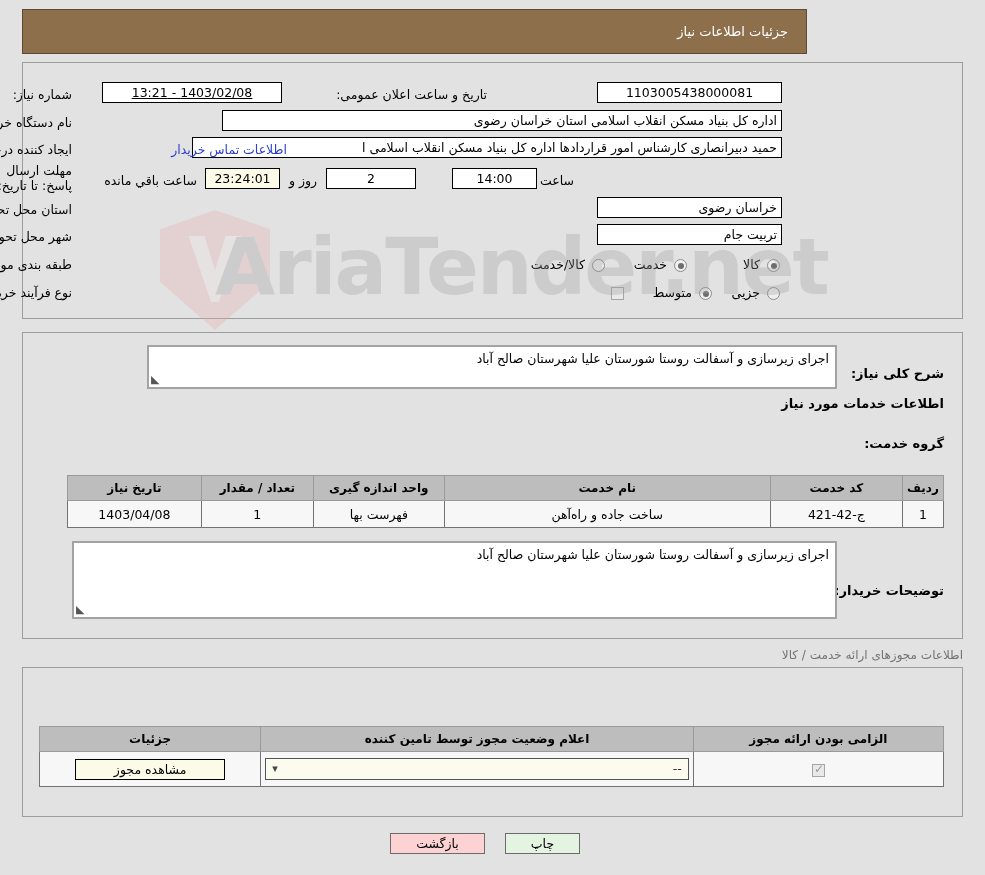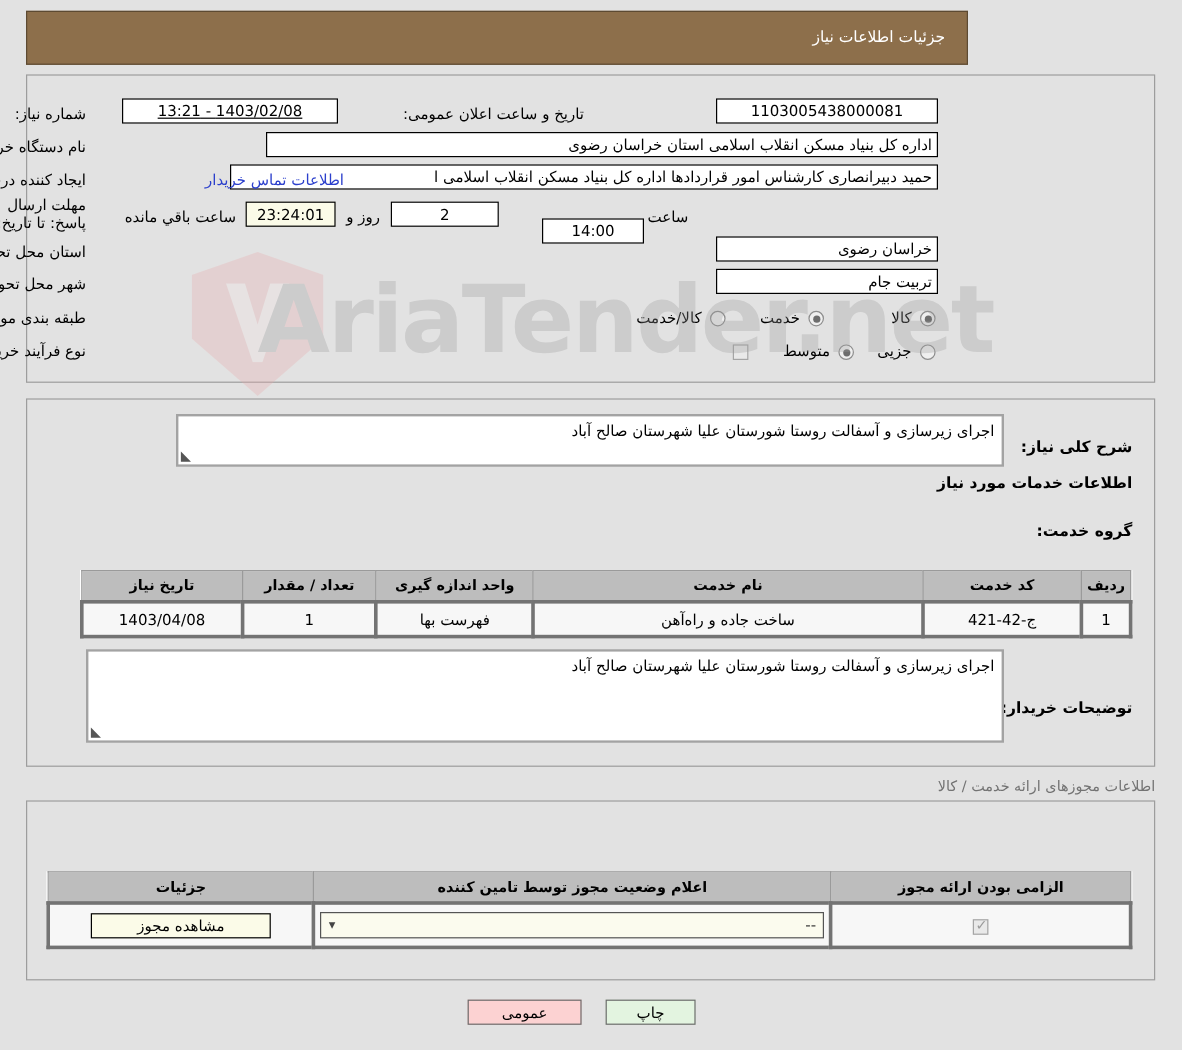--- a/index.html
+++ b/index.html
@@ -183,21 +183,21 @@
     background: #bdbdbd;
     border: 1px solid #9a9a9a;
     font-weight: bold;
     height: 24px;
     padding: 0 4px;
     color: #000;
     font-size: 12px;
   }
   table.grid td {
     background: #f7f7f7;
-    border: 3px solid #737373;
+    border: 1px solid #737373;
     height: 26px;
     padding: 0 4px;
     text-align: center;
     color: #000;
     margin-top: 40px;
   }
   .subnote {
     position: absolute;
     font-size: 12px;
     color: #737373;
@@ -264,21 +264,21 @@
 
   <div class="lbl" style="right:890px; top:52px;">نام دستگاه خریدار:</div>
   <div class="fld rgt" style="right:180px; top:47px; width:560px;">اداره کل بنیاد مسکن انقلاب اسلامی استان خراسان رضوی</div>
 
   <div class="lbl" style="right:890px; top:79px;">ایجاد کننده درخواست:</div>
   <div class="fld rgt" style="right:180px; top:74px; width:590px;">حمید دبیرانصاری کارشناس امور قراردادها اداره کل بنیاد مسکن انقلاب اسلامی ا</div>
   <a class="link" style="right:675px; top:79px;">اطلاعات تماس خریدار</a>
 
   <div class="lbl" style="right:890px; top:100px; width:78px; line-height:15px; white-space:normal;">مهلت ارسال پاسخ: تا تاریخ:</div>
   <div class="lbl" style="right:388px; top:110px;">ساعت</div>
-  <div class="fld ctr" style="right:425px; top:105px; width:85px;margin-top:14px;">14:00</div>
+  <div class="fld ctr" style="right:425px; top:105px; width:85px;">14:00</div>
   <div class="fld ctr" style="right:546px; top:105px; width:90px;">2</div>
   <div class="lbl" style="right:645px; top:110px;">روز و</div>
   <div class="fld ctr ivory" style="right:682px; top:105px; width:75px;">23:24:01</div>
   <div class="lbl" style="right:765px; top:110px;">ساعت باقي مانده</div>
 
   <div class="lbl" style="right:890px; top:139px;">استان محل تحویل:</div>
   <div class="fld rgt" style="right:180px; top:134px; width:185px;">خراسان رضوی</div>
 
   <div class="lbl" style="right:890px; top:166px;">شهر محل تحویل:</div>
   <div class="fld rgt" style="right:180px; top:161px; width:185px;">تربیت جام</div>
@@ -364,13 +364,13 @@
         </td>
         <td style="height:34px;">
           <span class="btn ivory" style="position:relative; display:inline-block; width:150px;">مشاهده مجوز</span>
         </td>
       </tr>
     </tbody>
   </table>
 </div>
 
 <div class="btn green" style="right:405px; top:833px; width:75px;">چاپ</div>
-<div class="btn pink" style="right:500px; top:833px; width:95px;">عمومی</div>
+<div class="btn pink" style="right:500px; top:833px; width:95px;">بازگشت</div>
 
 </body></html>

